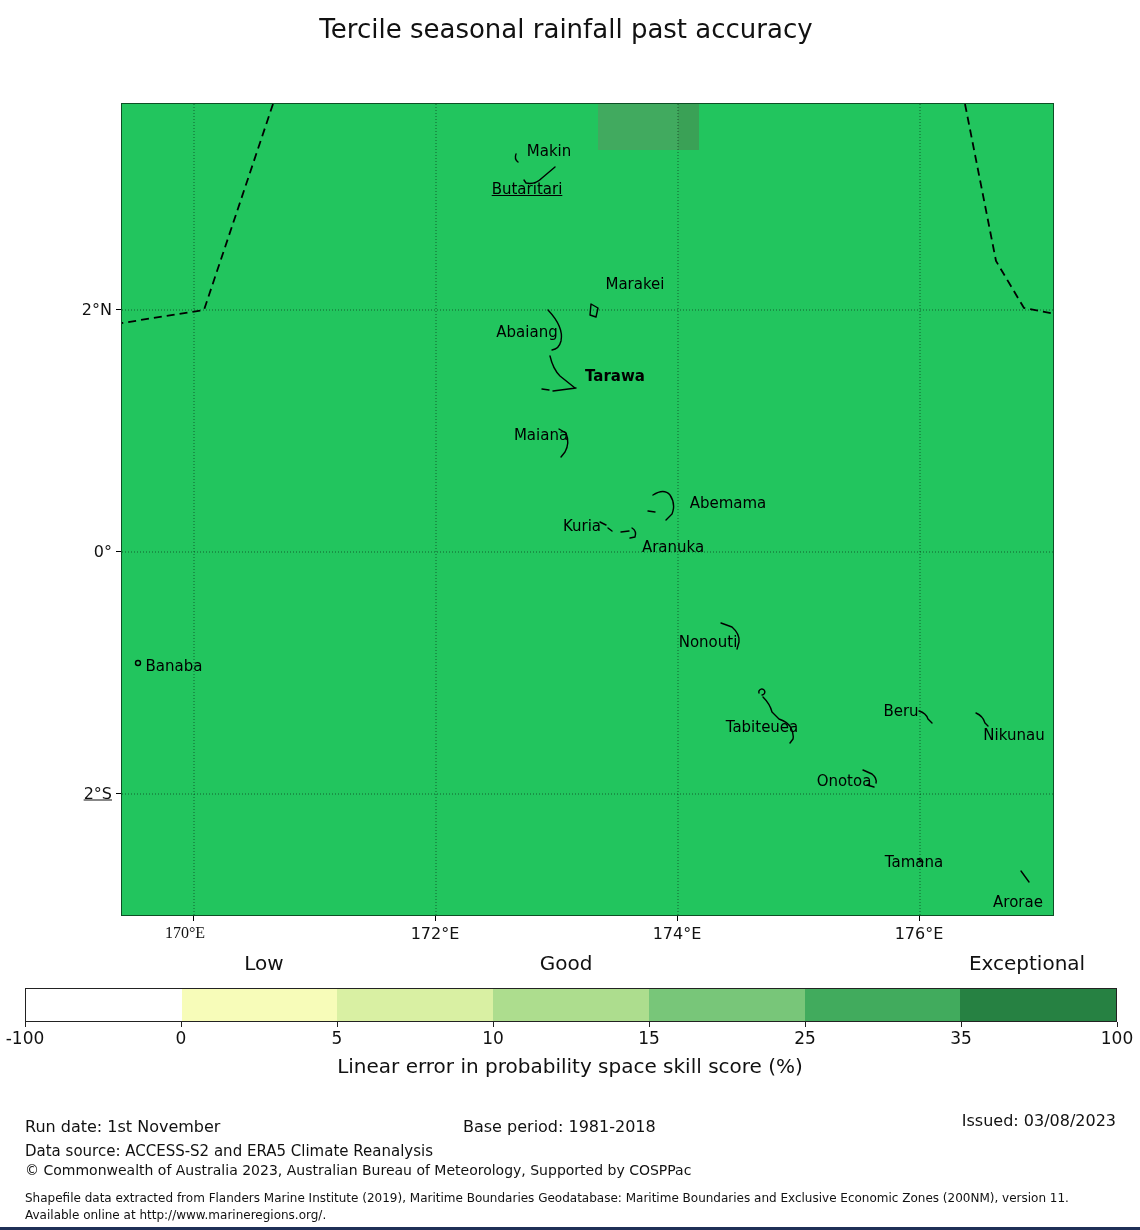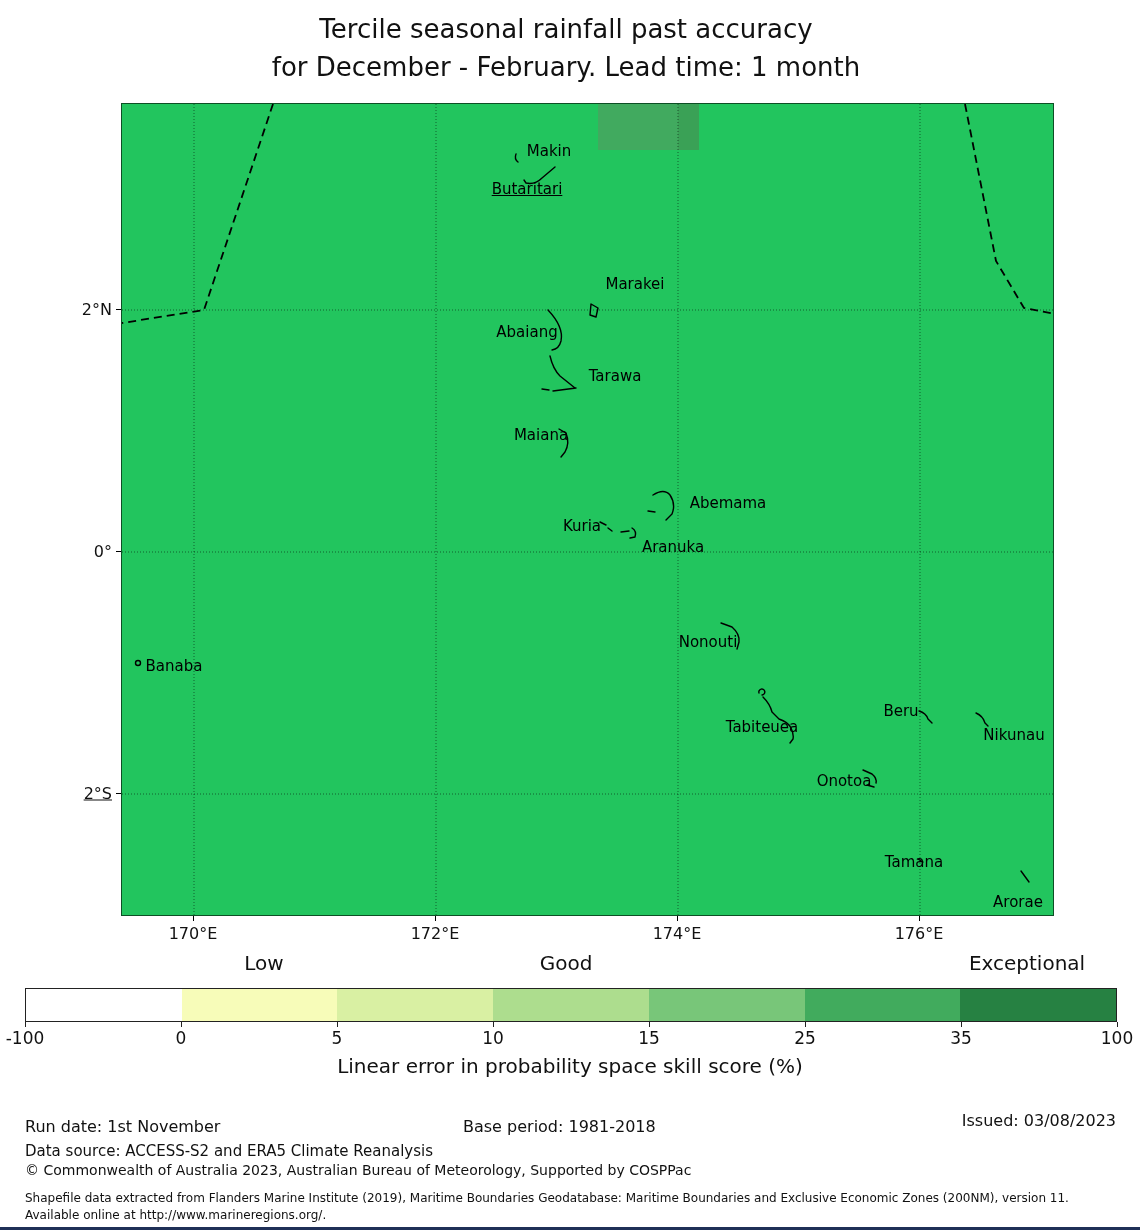--- a/index.html
+++ b/index.html
@@ -30,21 +30,20 @@
   .f15{font-size:15px;}
   .f14{font-size:14px;}
   .f12{font-size:12px;line-height:17px;}
   #bottom-bar{left:0;bottom:0;width:1140px;height:3px;}
 </style>
 </head>
 <body>
 
 <div id="title" class="abs">
   <div>Tercile seasonal rainfall past accuracy</div>
-  <div>for December - February. Lead time: 1 month</div>
 </div>
 
 <div id="map" class="abs" style="background: #22c55e;">
 
   <div class="patch" style="left: 476px; width: 80px; background: rgb(65, 170, 95);"></div>
   <div class="patch" style="left: 556px; width: 21px; background: rgb(58, 161, 86);"></div>
 
   <svg width="933" height="813" viewBox="0 0 933 813">
 
     <g stroke="rgba(0,0,0,0.5)" stroke-width="1" stroke-dasharray="1,2">
@@ -80,21 +79,21 @@
       <path d="M741,666 l9,4 q5,4 4,9 M745,681 l7,2"></path>
       <path d="M796,755 l5,3"></path>
       <path d="M899,767 l8,11"></path>
     </g>
   </svg>
 
   <div class="island-label" style="left:427px;top:47px;">Makin</div>
   <div class="island-label" style="left:405px;top:85px;text-decoration:underline;">Butaritari</div>
   <div class="island-label" style="left:513px;top:180px;">Marakei</div>
   <div class="island-label" style="left:405px;top:228px;">Abaiang</div>
-  <div class="island-label" style="left:493px;top:272px;">Tarawa</div>
+  <div class="island-label" style="left:493px;top:272px;font-weight:bold;">Tarawa</div>
   <div class="island-label" style="left:419px;top:331px;">Maiana</div>
   <div class="island-label" style="left:606px;top:399px;">Abemama</div>
   <div class="island-label" style="left:460px;top:422px;">Kuria</div>
   <div class="island-label" style="left:551px;top:443px;">Aranuka</div>
   <div class="island-label" style="left:586px;top:538px;">Nonouti</div>
   <div class="island-label" style="left:52px;top:562px;">Banaba</div>
   <div class="island-label" style="left:640px;top:623px;">Tabiteuea</div>
   <div class="island-label" style="left:779px;top:607px;">Beru</div>
   <div class="island-label" style="left:892px;top:631px;">Nikunau</div>
   <div class="island-label" style="left:722px;top:677px;">Onotoa</div>
@@ -102,21 +101,21 @@
   <div class="island-label" style="left:896px;top:782px;margin-top:16px;">Arorae</div>
 </div>
 
 <div class="abs ytick" style="left:56px;top:309px;">2°N</div>
 <div class="abs ytick" style="left:56px;top:551px;">0°</div>
 <div class="abs ytick" style="left:56px;top:793px;text-decoration:underline;">2°S</div>
 <div class="abs tickmark" style="left:116px;top:309px;width:5px;height:1px;"></div>
 <div class="abs tickmark" style="left:116px;top:551px;width:5px;height:1px;"></div>
 <div class="abs tickmark" style="left:116px;top:793px;width:5px;height:1px;"></div>
 
-<div class="abs xtick" style="left:193px;">170°E</div>
+<div class="abs xtick" style="left:185px;font-family:Liberation Serif, serif;">170°E</div>
 <div class="abs xtick" style="left:435px;">172°E</div>
 <div class="abs xtick" style="left:677px;">174°E</div>
 <div class="abs xtick" style="left:919px;">176°E</div>
 <div class="abs tickmark" style="left:193px;top:916px;width:1px;height:5px;"></div>
 <div class="abs tickmark" style="left:435px;top:916px;width:1px;height:5px;"></div>
 <div class="abs tickmark" style="left:677px;top:916px;width:1px;height:5px;"></div>
 <div class="abs tickmark" style="left:919px;top:916px;width:1px;height:5px;"></div>
 
 <div class="abs legend-word" style="left:264px;">Low</div>
 <div class="abs legend-word" style="left:566px;">Good</div>

